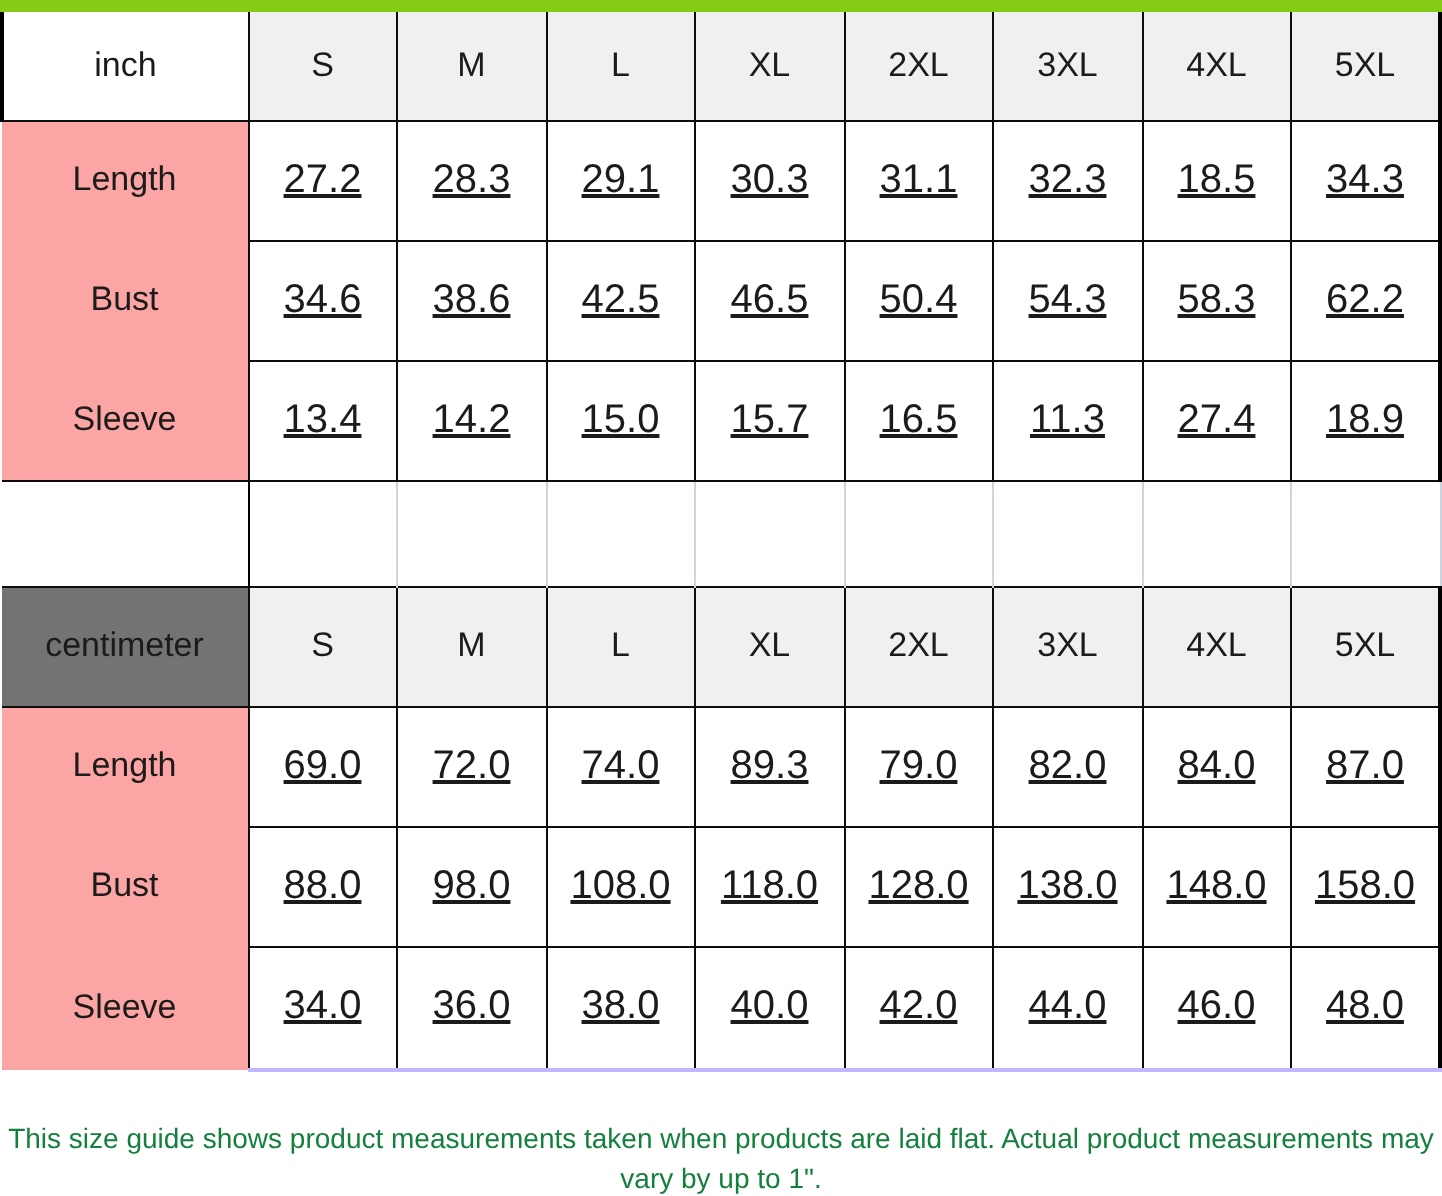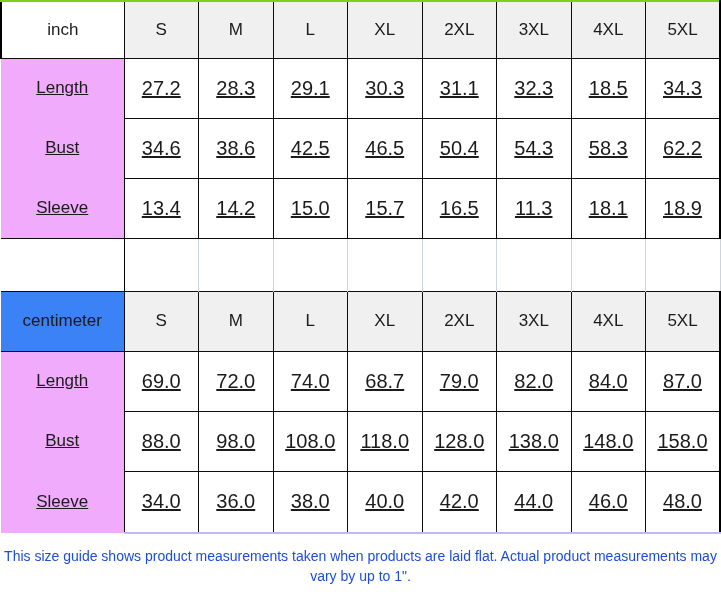--- a/index.html
+++ b/index.html
@@ -29,46 +29,46 @@
     overflow: hidden;
     white-space: nowrap;
   }
   
   .c { border: 1px solid #0d0d0d; background: #ffffff; }
   
   .num { font-size: 20px; text-decoration: underline; }
   
   .hdr { background: #f0f0f0; }
   
-  .top { border-top: 2px solid #84cc16; }
+  .top { border-top: 6px solid #84cc16; }
   
   .redge { border-right: 2px solid #000000; }
   
   .unit-inch { background: #ffffff; border-left: 2px solid #000000; }
   
-  .unit-cm { background: #3b82f6; border-left: none; }
+  .unit-cm { background: #737373; border-left: none; }
   
-  .lbl { background: #f0abfc; border-left: none; border-top: none; border-bottom: none; text-decoration: underline; }
+  .lbl { background: #fca5a5; border-left: none; border-top: none; border-bottom: none; }
   
   .lbl-sep-bottom { border-bottom: 1px solid #0d0d0d; }
   
   .bedge { border-bottom: 2px solid #c4b5fd; }
   .lbl-no-bottom { border-bottom: none; }
   
   .sp { background: #ffffff; border-left: 1px solid #ccd4e0; border-right: 1px solid #ccd4e0;
         border-top: none; border-bottom: none; }
   .sp-label { border-left: none; border-right: 1px solid #000000; }
   .sp-redge { border-right: 1px solid #ccd4e0; }
   .note {
-    margin-top: 13px;
+    margin-top: 24px;
     padding: 0 2px;
     text-align: center;
     font-size: 14px;
     line-height: 1.4;
-    color: #1d4ed8;
+    color: #15803d;
   }
 </style>
 </head>
 <body>
 
 <div class="page">
   <table class="size-chart">
     <colgroup>
       <col style="width:123px">
       <col>
@@ -119,21 +119,21 @@
     </tr>
 
     <tr style="height:60px">
       <td class="c lbl lbl-sep-bottom">Sleeve</td>
       <td class="c num">13.4</td>
       <td class="c num">14.2</td>
       <td class="c num">15.0</td>
       <td class="c num">15.7</td>
       <td class="c num">16.5</td>
       <td class="c num">11.3</td>
-      <td class="c num">18.1</td>
+      <td class="c num">27.4</td>
       <td class="c num redge">18.9</td>
     </tr>
 
     <tr style="height:53px">
       <td class="sp sp-label"></td>
       <td class="sp"></td>
       <td class="sp"></td>
       <td class="sp"></td>
       <td class="sp"></td>
       <td class="sp"></td>
@@ -152,21 +152,21 @@
       <td class="c hdr">3XL</td>
       <td class="c hdr">4XL</td>
       <td class="c hdr redge">5XL</td>
     </tr>
 
     <tr style="height:60px">
       <td class="c lbl">Length</td>
       <td class="c num">69.0</td>
       <td class="c num">72.0</td>
       <td class="c num">74.0</td>
-      <td class="c num">68.7</td>
+      <td class="c num">89.3</td>
       <td class="c num">79.0</td>
       <td class="c num">82.0</td>
       <td class="c num">84.0</td>
       <td class="c num redge">87.0</td>
     </tr>
 
     <tr style="height:60px">
       <td class="c lbl">Bust</td>
       <td class="c num">88.0</td>
       <td class="c num">98.0</td>

